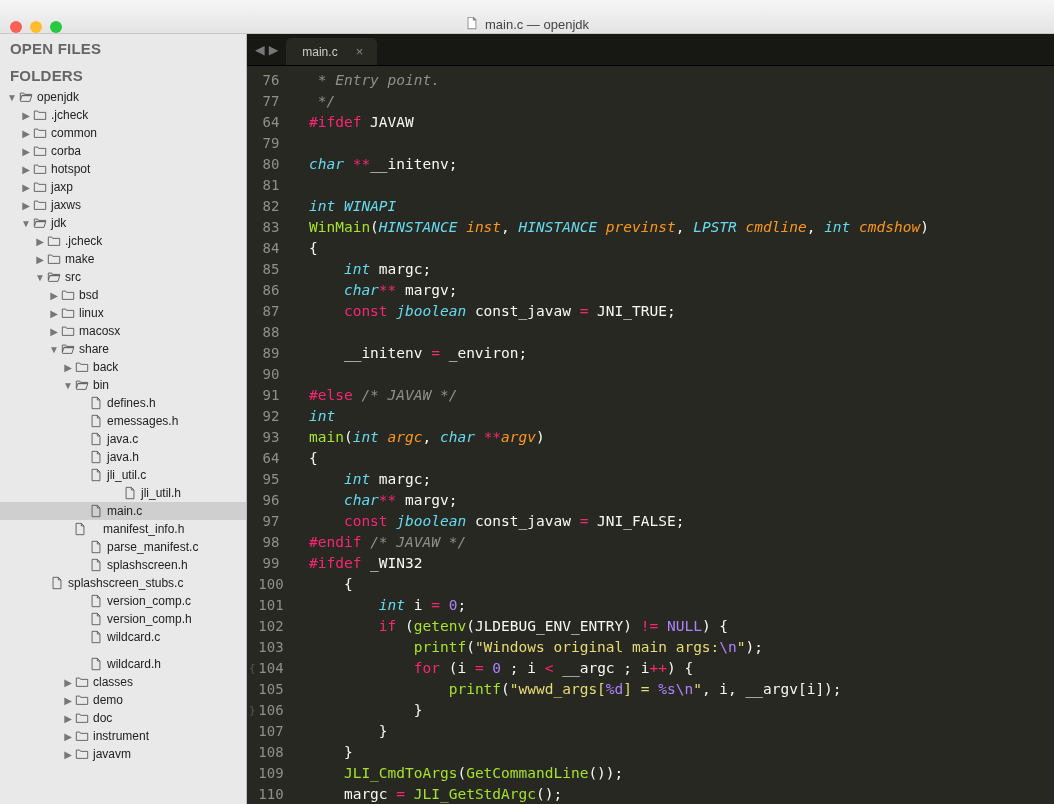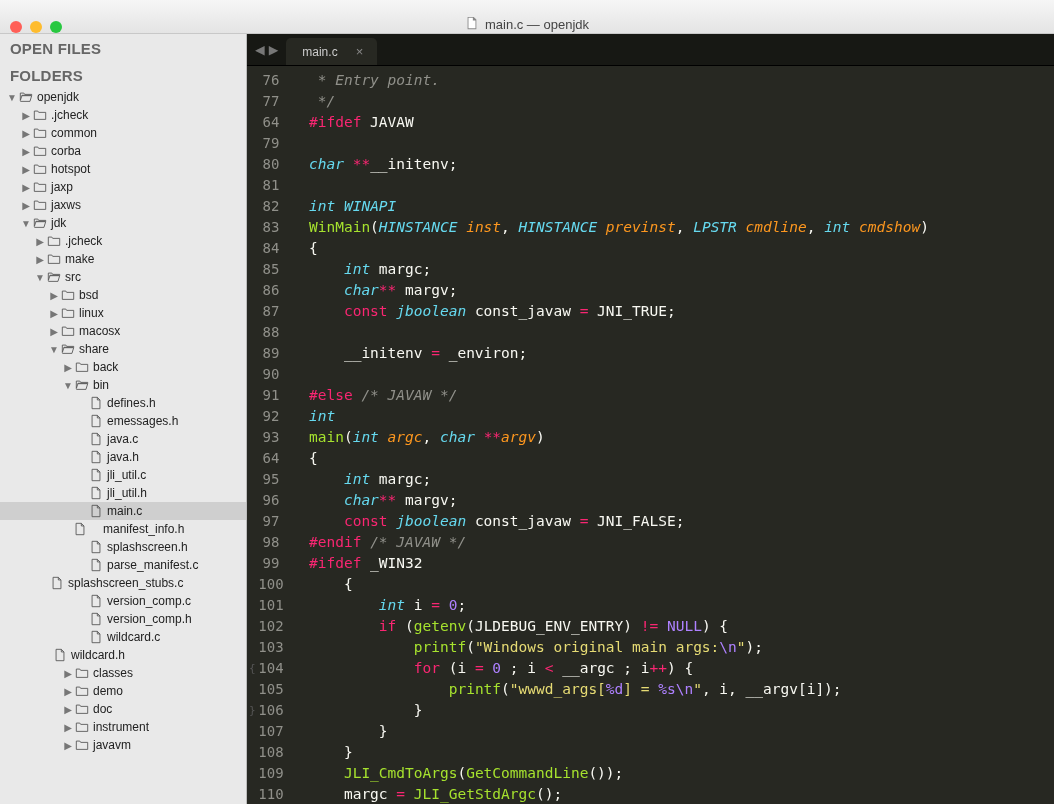--- a/index.html
+++ b/index.html
@@ -257,21 +257,21 @@
         </div>
         <div class="tree-row" style="padding-left: 76px;">
           <span class="tw"></span>
           <span class="ic">
             <svg viewBox="0 0 16 16">
               <path fill="none" stroke="#555" stroke-width="1" d="M3.5 1.5h6l3 3v10h-9z M9.5 1.5v3h3"></path>
             </svg>
           </span>
           <span class="lbl">jli_util.c</span>
         </div>
-        <div class="tree-row" style="padding-left: 76px;">
+        <div class="tree-row" style="padding-left: 76px; margin-left: 34px;">
           <span class="tw"></span>
           <span class="ic">
             <svg viewBox="0 0 16 16">
               <path fill="none" stroke="#555" stroke-width="1" d="M3.5 1.5h6l3 3v10h-9z M9.5 1.5v3h3"></path>
             </svg>
           </span>
           <span class="lbl">jli_util.h</span>
         </div>
         <div class="tree-row sel" style="padding-left: 76px;">
           <span class="tw"></span>
@@ -291,31 +291,31 @@
           </span>
           <span class="lbl">manifest_info.h</span>
         </div>
         <div class="tree-row" style="padding-left: 76px;">
           <span class="tw"></span>
           <span class="ic">
             <svg viewBox="0 0 16 16">
               <path fill="none" stroke="#555" stroke-width="1" d="M3.5 1.5h6l3 3v10h-9z M9.5 1.5v3h3"></path>
             </svg>
           </span>
+          <span class="lbl">parse_manifest.c</span>
+        </div>
+        <div class="tree-row" style="padding-left: 76px;">
+          <span class="tw"></span>
+          <span class="ic">
+            <svg viewBox="0 0 16 16">
+              <path fill="none" stroke="#555" stroke-width="1" d="M3.5 1.5h6l3 3v10h-9z M9.5 1.5v3h3"></path>
+            </svg>
+          </span>
           <span class="lbl">splashscreen.h</span>
         </div>
-        <div class="tree-row" style="padding-left: 76px;">
-          <span class="tw"></span>
-          <span class="ic">
-            <svg viewBox="0 0 16 16">
-              <path fill="none" stroke="#555" stroke-width="1" d="M3.5 1.5h6l3 3v10h-9z M9.5 1.5v3h3"></path>
-            </svg>
-          </span>
-          <span class="lbl">parse_manifest.c</span>
-        </div>
         <div class="tree-row" style="padding-left: 37px;">
           <span class="tw"></span>
           <span class="ic">
             <svg viewBox="0 0 16 16">
               <path fill="none" stroke="#555" stroke-width="1" d="M3.5 1.5h6l3 3v10h-9z M9.5 1.5v3h3"></path>
             </svg>
           </span>
           <span class="lbl">splashscreen_stubs.c</span>
         </div>
         <div class="tree-row" style="padding-left: 76px;">
@@ -338,21 +338,21 @@
         </div>
         <div class="tree-row" style="padding-left: 76px;">
           <span class="tw"></span>
           <span class="ic">
             <svg viewBox="0 0 16 16">
               <path fill="none" stroke="#555" stroke-width="1" d="M3.5 1.5h6l3 3v10h-9z M9.5 1.5v3h3"></path>
             </svg>
           </span>
           <span class="lbl">wildcard.c</span>
         </div>
-        <div class="tree-row" style="padding-left: 40px;">
+        <div class="tree-row" style="padding-left: 76px; margin-top: 9px;">
           <span class="tw"></span>
           <span class="ic">
             <svg viewBox="0 0 16 16">
               <path fill="none" stroke="#555" stroke-width="1" d="M3.5 1.5h6l3 3v10h-9z M9.5 1.5v3h3"></path>
             </svg>
           </span>
           <span class="lbl">wildcard.h</span>
         </div>
         <div class="tree-row" style="padding-left: 62px;">
           <span class="tw">▶</span>

